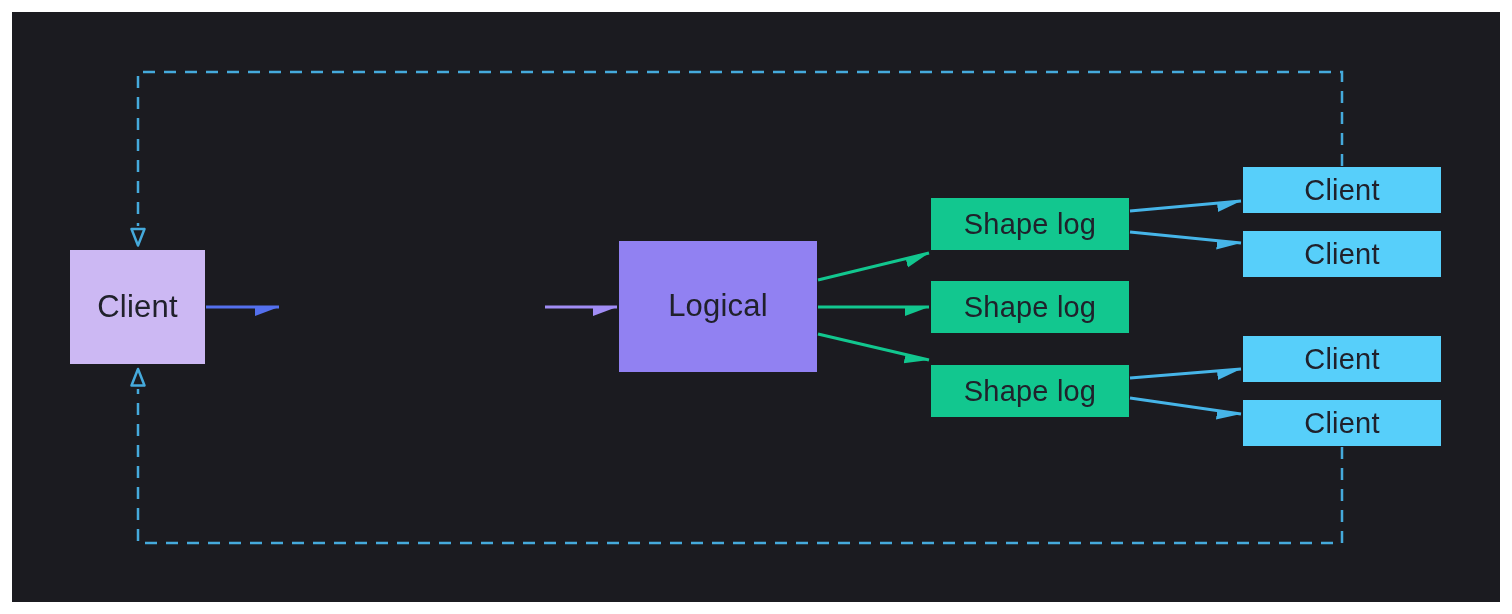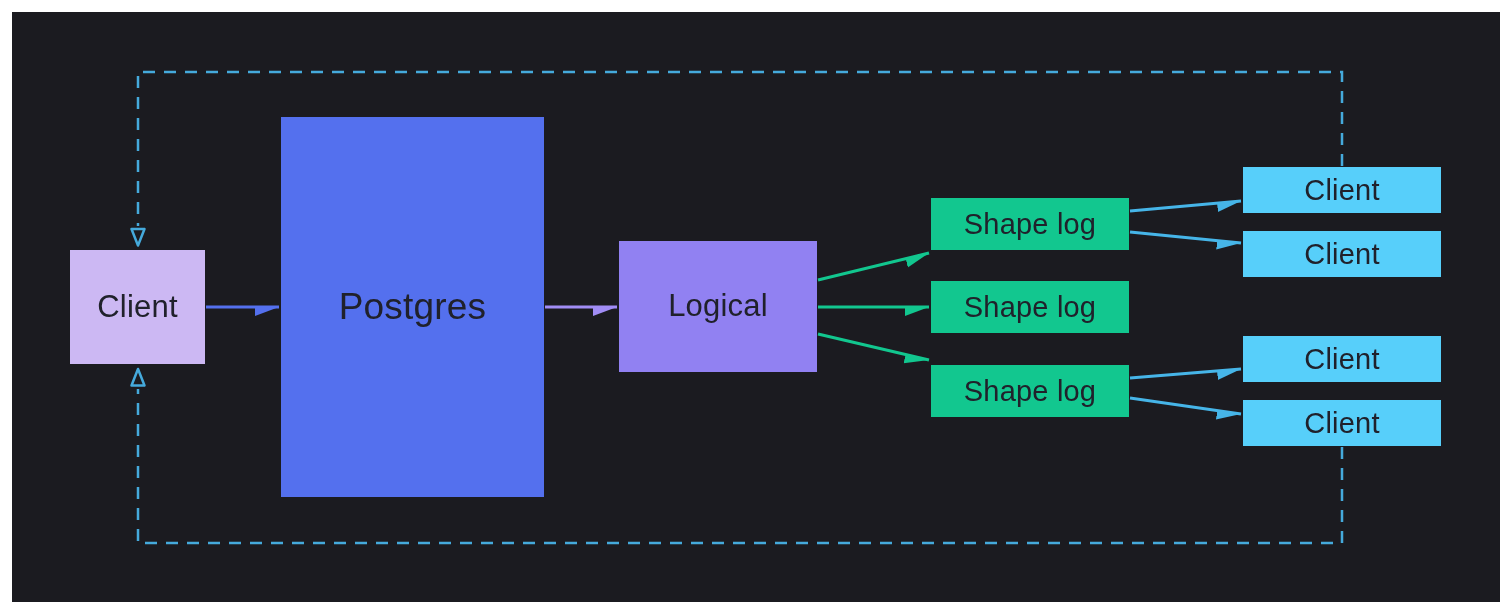--- a/index.html
+++ b/index.html
@@ -145,23 +145,20 @@
       <line class="edge edge-sky" marker-end="url(#head-sky)" x1="1130" y1="211" x2="1241" y2="201"></line>
       <line class="edge edge-sky" marker-end="url(#head-sky)" x1="1130" y1="232" x2="1241" y2="243"></line>
       <line class="edge edge-sky" marker-end="url(#head-sky)" x1="1130" y1="378" x2="1241" y2="369"></line>
       <line class="edge edge-sky" marker-end="url(#head-sky)" x1="1130" y1="398" x2="1241" y2="414"></line>
     </svg>
 
     <div class="node node-writes">
       <span>Client</span>
     </div>
 
-    <div class="node node-postgres">
-      <span>Postgres</span>
-    </div>
 
     <div class="node node-replication">
       <span>Logical</span>
     </div>
 
     <div class="node node-shape-log shape-log-0">
       <span>Shape log</span>
     </div>
     <div class="node node-shape-log shape-log-1">
       <span>Shape log</span>

